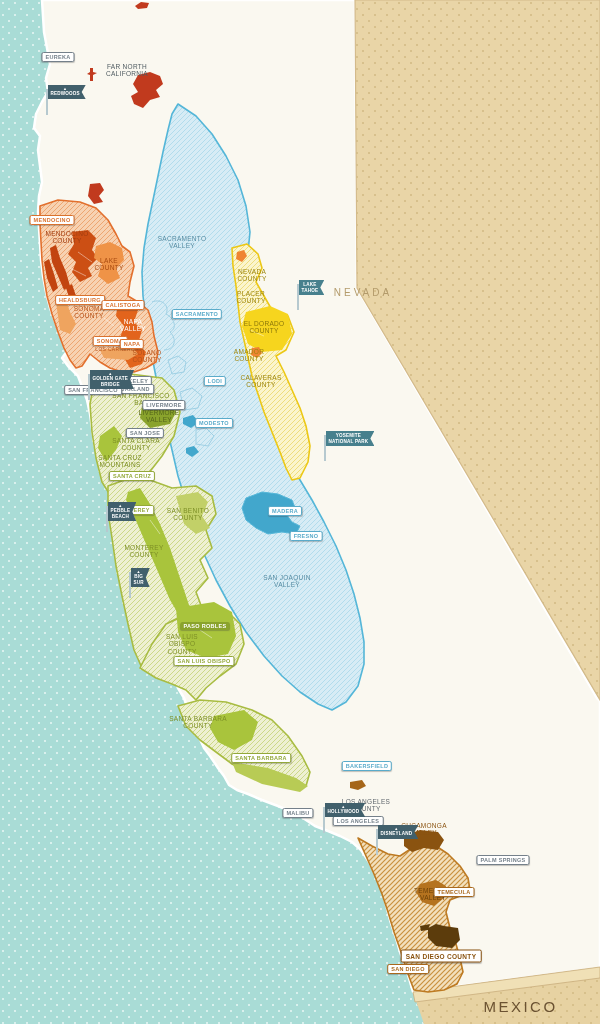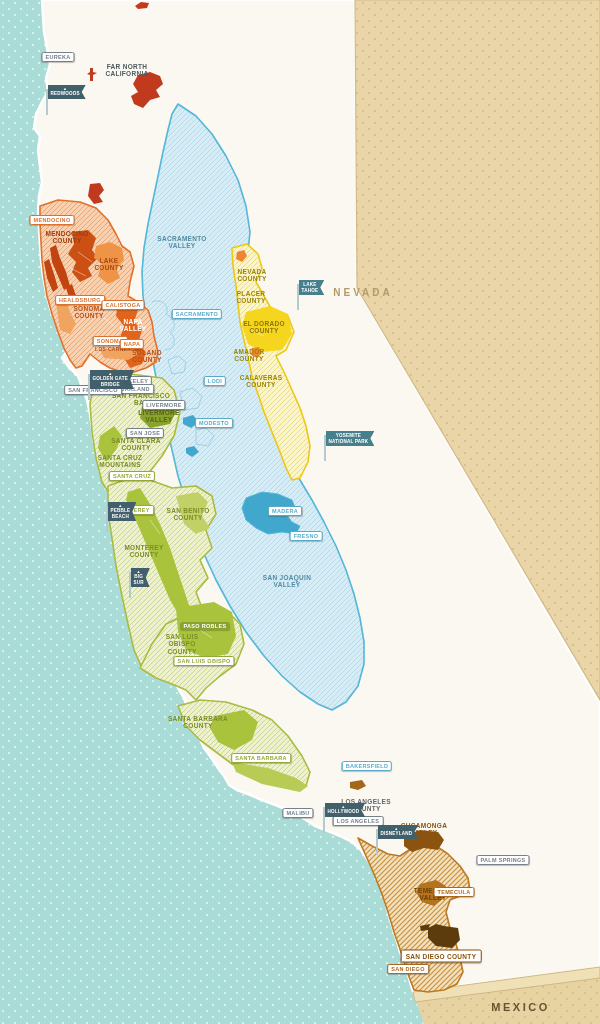--- a/index.html
+++ b/index.html
@@ -1,20 +1,20 @@
 <!DOCTYPE html>
 <html><head>
 <meta charset="utf-8">
 <style>
   html,body{margin:0;padding:0;background:#a9dcd6;}
   .stage{position:relative;width:600px;height:1024px;overflow:hidden;
          font-family:"Liberation Sans", sans-serif;}
   .stage svg{position:absolute;left:0;top:0;}
   #overlay{position:absolute;left:0;top:0;width:600px;height:1024px;}
-  .region-label{position:absolute;transform:translate(-50%,-50%);font-weight:bold;
+  .region-label{position:absolute;transform:translate(-50%,-50%);font-weight:normal;
     font-size:6.5px;line-height:1.15;text-align:center;letter-spacing:.3px;white-space:pre-line;}
   .city-tag{position:absolute;transform:translate(-50%,-50%);background:#fff;border:1px solid;
     border-radius:2px;font-size:5.5px;font-weight:bold;letter-spacing:.3px;padding:1px 3px;
     white-space:nowrap;box-shadow:0 1px 1px rgba(60,60,60,.3);}
   .city-tag.solid{color:#fff;border:none;}
   .city-tag.big{font-size:6.5px;padding:2px 4px;}
   .flag{position:absolute;z-index:5;}
   .flag-pole{position:absolute;left:0;top:4px;width:1.5px;height:26px;background:#b6c9cf;}
   .flag-box{position:relative;margin-left:1.5px;color:#fff;font-size:4.6px;font-weight:bold;
     letter-spacing:.2px;line-height:1.2;padding:2px 6px 2px 3px;text-align:center;
@@ -208,21 +208,21 @@
 COUNTY</div>
       <div class="region-label" style="left: 198px; top: 722px; color: rgb(125, 143, 38);">SANTA BARBARA
 COUNTY</div>
       <div class="region-label" style="left: 366px; top: 805px; color: rgb(95, 102, 109);">LOS ANGELES
 COUNTY</div>
       <div class="region-label" style="left: 424px; top: 829px; color: rgb(138, 83, 16);">CUCAMONGA
 VALLEY</div>
       <div class="region-label" style="left: 433px; top: 894px; color: rgb(109, 66, 8);">TEMECULA
 VALLEY</div>
       <div class="region-label" style="left: 363px; top: 293px; color: rgb(179, 155, 107); font-size: 10px; letter-spacing: 3px;">NEVADA</div>
-      <div class="region-label" style="left: 504px; top: 1007px; color: rgb(107, 82, 50); font-size: 11px; letter-spacing: 2.5px; padding-left: 33px;">MEXICO</div>
+      <div class="region-label" style="left: 504px; top: 1007px; color: rgb(107, 82, 50); font-size: 15px; letter-spacing: 2.5px; padding-left: 33px;">MEXICO</div>
       <div class="city-tag" style="left: 58px; top: 57px; color: rgb(116, 128, 138); border-color: rgb(116, 128, 138);">EUREKA</div>
       <div class="city-tag" style="left: 52px; top: 220px; color: rgb(217, 114, 46); border-color: rgb(217, 114, 46);">MENDOCINO</div>
       <div class="city-tag" style="left: 80px; top: 300px; color: rgb(217, 114, 46); border-color: rgb(217, 114, 46);">HEALDSBURG</div>
       <div class="city-tag" style="left: 123px; top: 305px; color: rgb(217, 114, 46); border-color: rgb(217, 114, 46);">CALISTOGA</div>
       <div class="city-tag" style="left: 110px; top: 341px; color: rgb(217, 114, 46); border-color: rgb(217, 114, 46);">SONOMA</div>
       <div class="city-tag" style="left: 132px; top: 344px; color: rgb(217, 114, 46); border-color: rgb(217, 114, 46);">NAPA</div>
       <div class="city-tag" style="left: 197px; top: 314px; color: rgb(90, 171, 202); border-color: rgb(90, 171, 202);">SACRAMENTO</div>
       <div class="city-tag" style="left: 215px; top: 381px; color: rgb(90, 171, 202); border-color: rgb(90, 171, 202);">LODI</div>
       <div class="city-tag" style="left: 214px; top: 423px; color: rgb(90, 171, 202); border-color: rgb(90, 171, 202);">MODESTO</div>
       <div class="city-tag" style="left: 132px; top: 381px; color: rgb(116, 128, 138); border-color: rgb(116, 128, 138);">BERKELEY</div>

